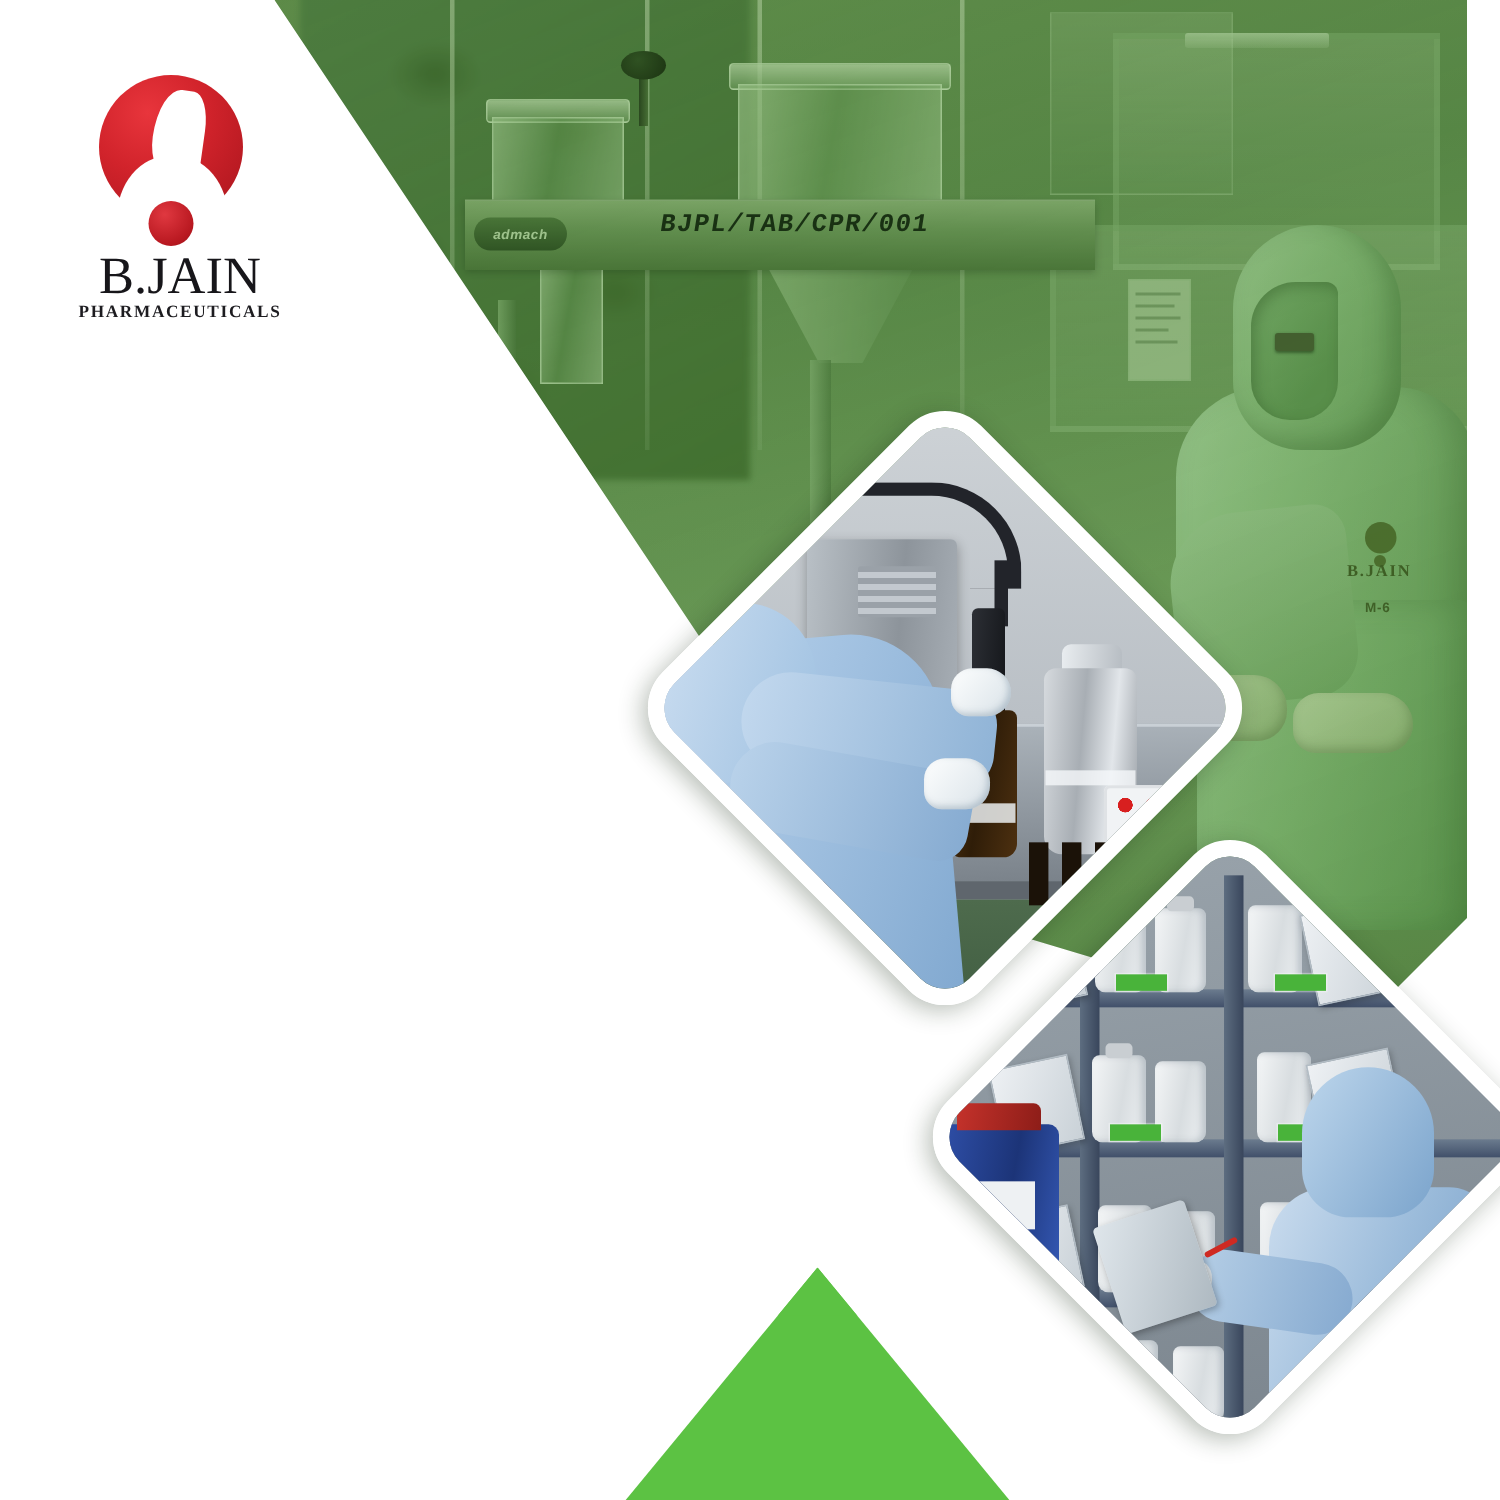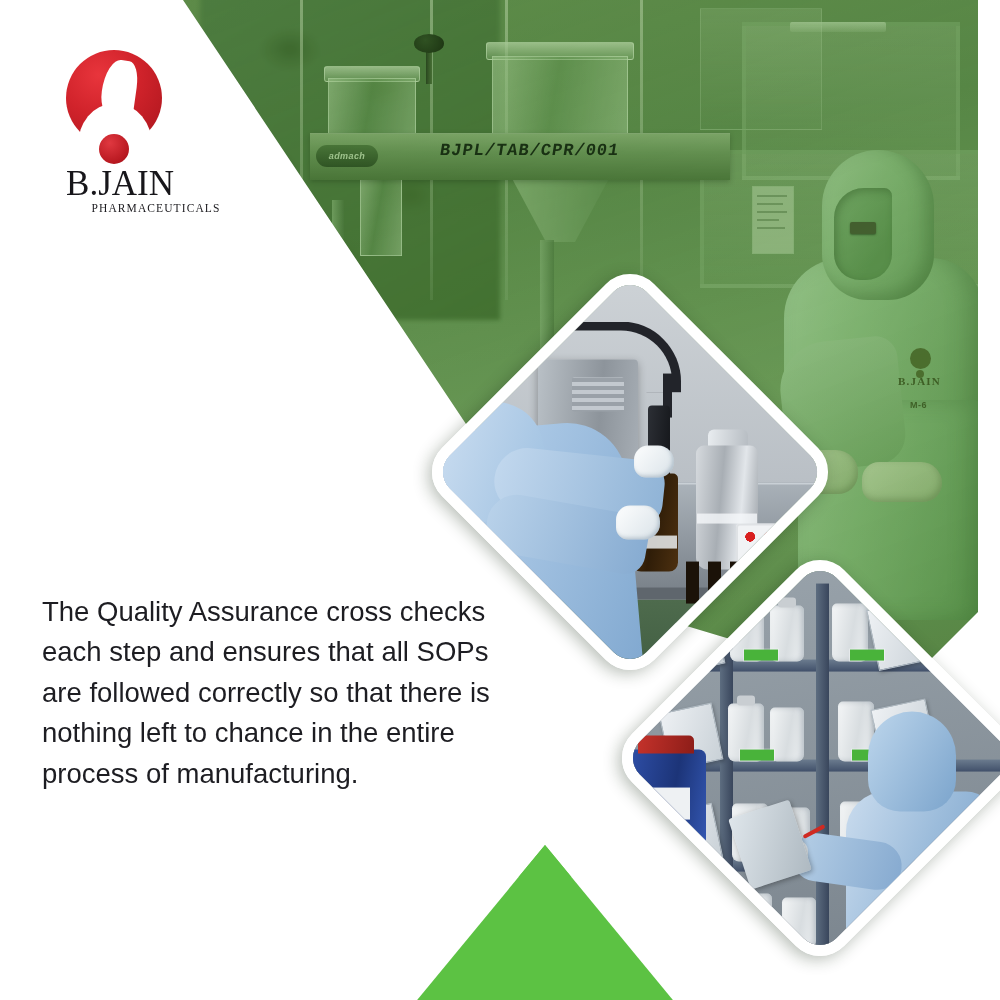--- a/index.html
+++ b/index.html
@@ -266,24 +266,23 @@
     width: 140px; text-align: center;
     font-family: "Liberation Serif", serif;
     font-size: 35px; font-weight: 400;
     color: #17161a; letter-spacing: 0px;
     line-height: 1;
   }
   .logo-sub {
     position: absolute; left: 0px; top: 152px;
     width: 140px; text-align: center;
     font-family: "Liberation Serif", serif;
-    font-size: 11.5px; font-weight: 400;
+    font-size: 11.5px; font-weight: 700;
     letter-spacing: 1.1px;
     color: #1d1c20;
-    margin-left: 36px;
   }
 
   
   .headline {
     position: absolute; left: 0px; top: 243px;
     width: 508px;
     text-align: center;
     font-family: "Liberation Sans", sans-serif;
     font-weight: 700;
     font-size: 45px;
@@ -694,15 +693,14 @@
   <div class="logo">
     <div class="logo-circle"></div>
     <div class="logo-cut"></div>
     <div class="logo-comma"></div>
     <div class="logo-dot"></div>
     <div class="logo-name">B.JAIN</div>
     <div class="logo-sub">PHARMACEUTICALS</div>
   </div>
 
 
-  <div class="body-copy">The Quality Assurance cross checks each step and ensures that all SOPs are followed correctly so that there is nothing left to chance in the entire process of manufacturing.</div>
 
 </div>
 
 </body></html>

